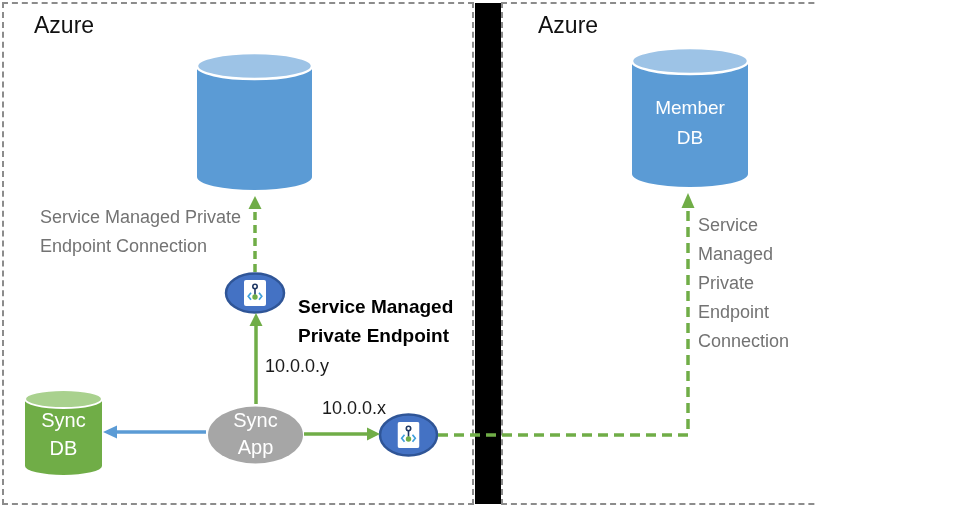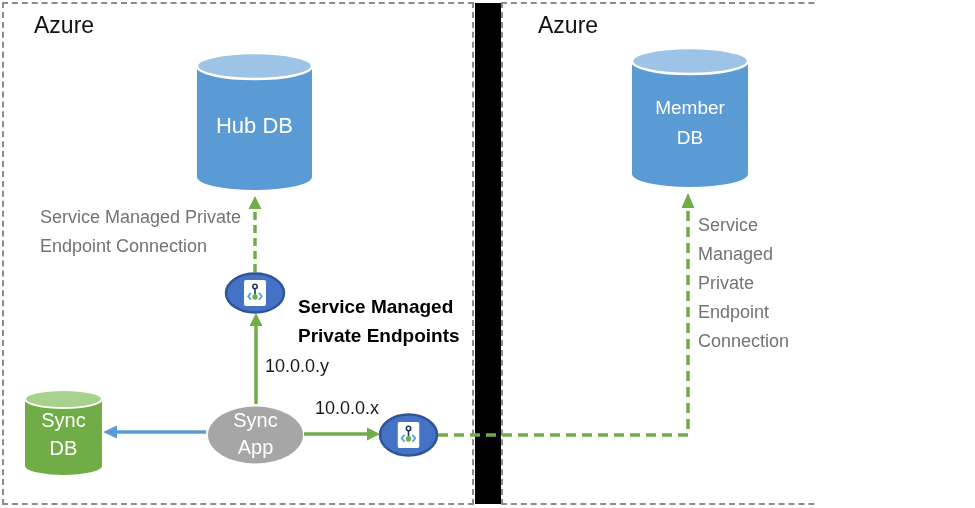--- a/index.html
+++ b/index.html
@@ -61,21 +61,21 @@
   .conn-right { left: 698px; top: 211px; }
   .pe-bold {
     left: 298px; top: 292px;
     font-size: 19px;
     font-weight: bold;
     line-height: 29px;
     color: #000;
   }
   .ip-label { font-size: 18px; color: #1a1a1a; }
   .ip-y { left: 265px; top: 356px; }
-  .ip-x { left: 315px; top: 398px; }
+  .ip-x { left: 322px; top: 398px; }
 </style>
 </head>
 <body>
 
 <div class="canvas">
 
   <div class="panel panel-left"></div>
   <div class="separator"></div>
   <div class="panel panel-right"></div>
 
@@ -143,32 +143,31 @@
 
     <g>
       <path d="M438,435 L688,435 L688,207" fill="none" stroke="#70AD47" stroke-width="3.5" stroke-dasharray="10 6"></path>
       <polygon points="681.5,208 688,193 694.5,208" fill="#70AD47"></polygon>
     </g>
   </svg>
 
   <div class="lbl panel-title title-left">Azure</div>
   <div class="lbl panel-title title-right">Azure</div>
 
-  <div class="lbl node-label hub-label">Hub DB</div>
   <div class="lbl node-label member-label">Member
 DB</div>
   <div class="lbl node-label syncdb-label">Sync
 DB</div>
   <div class="lbl node-label syncapp-label">Sync
 App</div>
 
   <div class="lbl conn-label conn-left">Service Managed Private
 Endpoint Connection</div>
   <div class="lbl conn-label conn-right">Service Managed Private
 Endpoint Connection</div>
 
   <div class="lbl pe-bold">Service Managed
-Private Endpoints</div>
+Private Endpoint</div>
 
   <div class="lbl ip-label ip-y">10.0.0.y</div>
   <div class="lbl ip-label ip-x">10.0.0.x</div>
 
 </div>
 
 </body></html>

